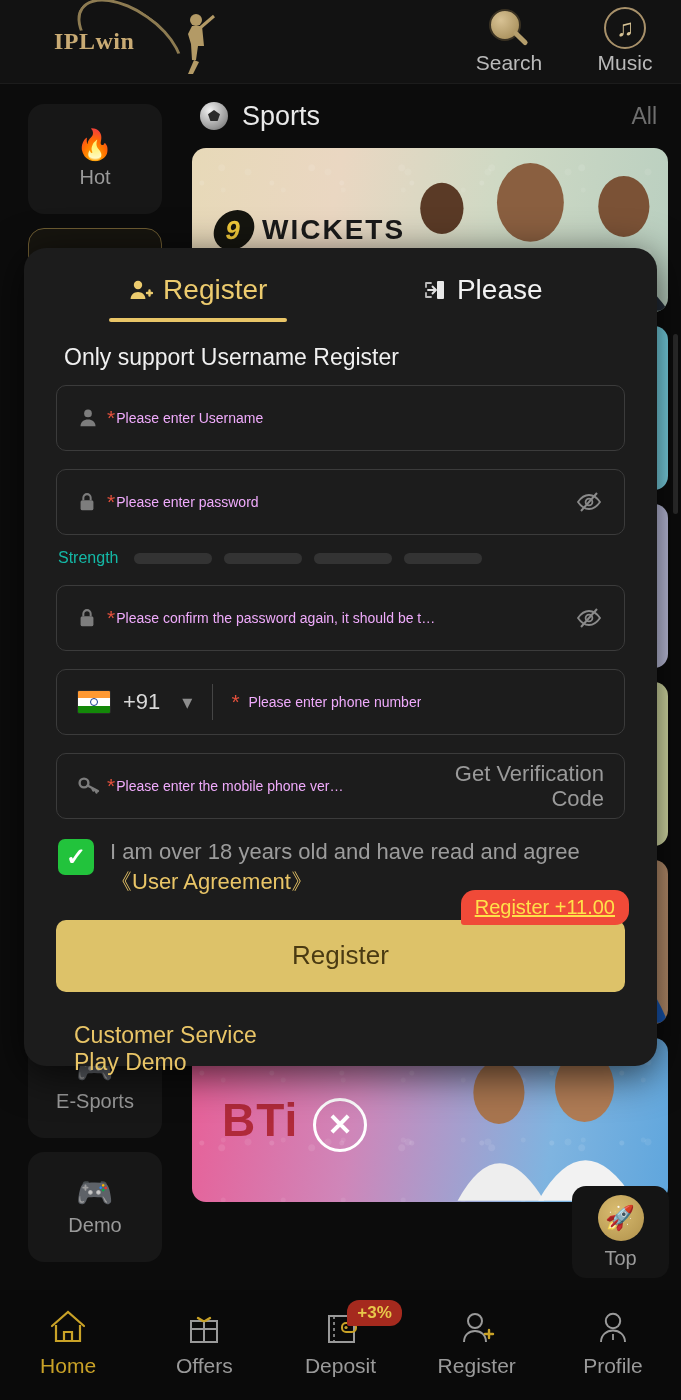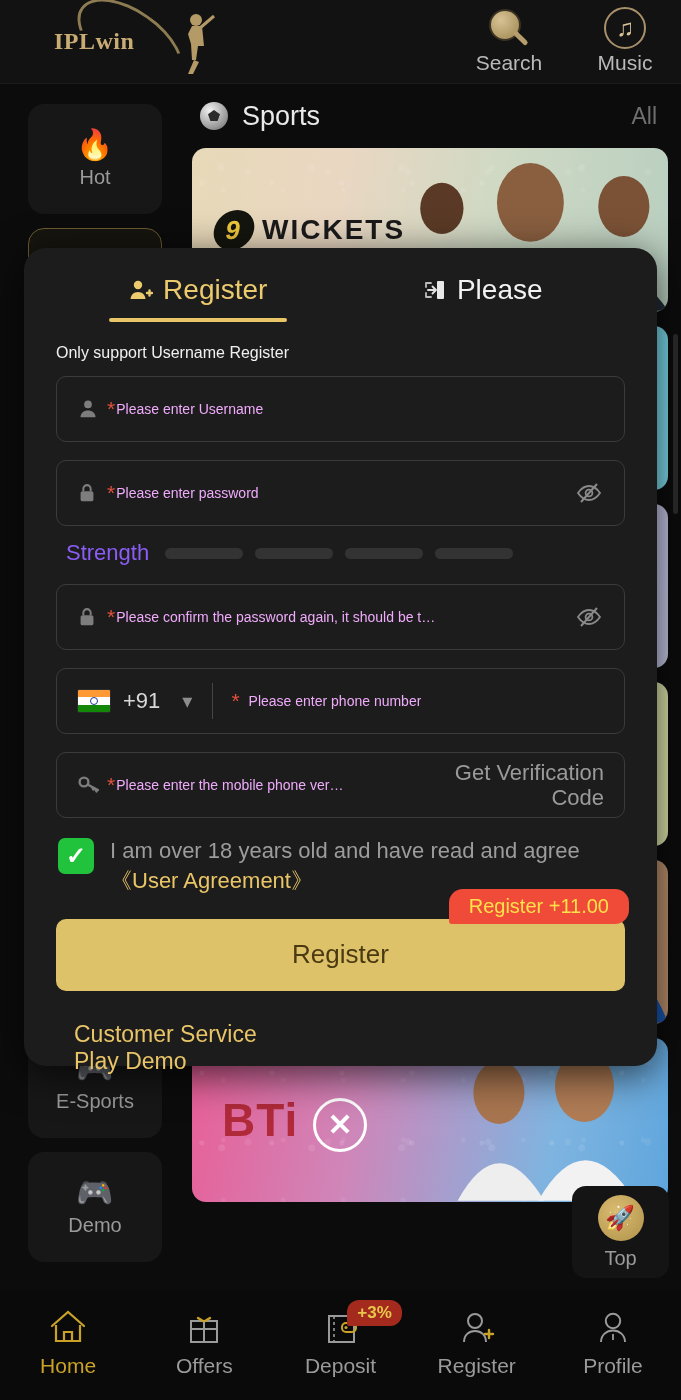--- a/index.html
+++ b/index.html
@@ -195,37 +195,37 @@
   }
   .m-tab-label { font-size: 28px; }
   .m-tab.active .m-tab-label { color: #eccb6e; }
   .m-tab:not(.active) .m-tab-label { color: #f2f2f2; }
   .tab-underline {
     position: absolute; bottom: 0; left: 50%; transform: translateX(-50%);
     width: 178px; height: 4px; background: #e9c567; border-radius: 2px;
   }
   .tab-ico { font-size: 24px; line-height: 1; display: flex; }
 
-  .only-support { font-size: 16px; color: #f0f0f0; margin: 22px 0 14px 0; }
+  .only-support { font-size: 23px; color: #f0f0f0; margin: 22px 0 14px 8px; }
 
   .field {
     height: 66px; border: 1px solid #3b3b3b; border-radius: 10px;
     display: flex; align-items: center; padding: 0 20px; margin-bottom: 18px;
     background: #1c1c1c;
   }
   .f-ico { width: 30px; color: #7d7d7d; font-size: 22px; display: flex; align-items: center; }
   .star { color: #e3503c; font-size: 21px; margin-right: 1px; }
   .f-ph { color: #f0abfc; font-size: 14px; white-space: nowrap; overflow: hidden; }
   .eye {
     margin-left: auto; color: #8a8a8a; font-size: 24px;
     width: 30px; display: flex; align-items: center; justify-content: center;
   }
 
   .strength-row { display: flex; align-items: center; gap: 12px; margin: -4px 0 18px 2px; }
-  .strength-label { font-size: 22px; color: #8b5cf6; margin-right: 4px; margin-left: 8px; }
+  .strength-label { font-size: 16px; color: #14b8a6; margin-right: 4px; }
   .s-bar { width: 78px; height: 11px; background: #333333; border-radius: 6px; }
 
   .phone-field { display: flex; align-items: center; }
   .flag {
     width: 34px; height: 24px; border-radius: 2px; overflow: hidden;
     display: flex; flex-direction: column; flex: none;
     border: 1px solid #2a2a2a;
   }
   .flag i { display: block; height: 33.33%; }
   .flag .s1 { background: #ff9933; }
@@ -256,22 +256,23 @@
   .register-wrap { position: relative; margin-top: 22px; }
   .register-btn {
     width: 100%; height: 72px; border-radius: 10px;
     background: #ddc269; color: #4a3a12; font-size: 26px;
     display: flex; align-items: center; justify-content: center;
     border: none; cursor: pointer; font-family: "Liberation Sans", sans-serif;
   }
   .reg-badge {
     position: absolute; right: -4px; top: -30px;
     background: #f04a38; color: #ffe14a;
-    font-size: 20px; padding: 6px 20px; border-radius: 14px 14px 14px 3px;
+    font-size: 20px; padding: 6px 14px; border-radius: 14px 14px 14px 3px;
     white-space: nowrap;
+    text-decoration: underline;
   }
 
   .modal-footer {
     display: flex; justify-content: space-between; padding: 0 18px; margin-top: 30px; flex-direction: column;
   }
   .foot-link { color: #e9c567; font-size: 23px; }
 </style>
 </head>
 <body>
 

